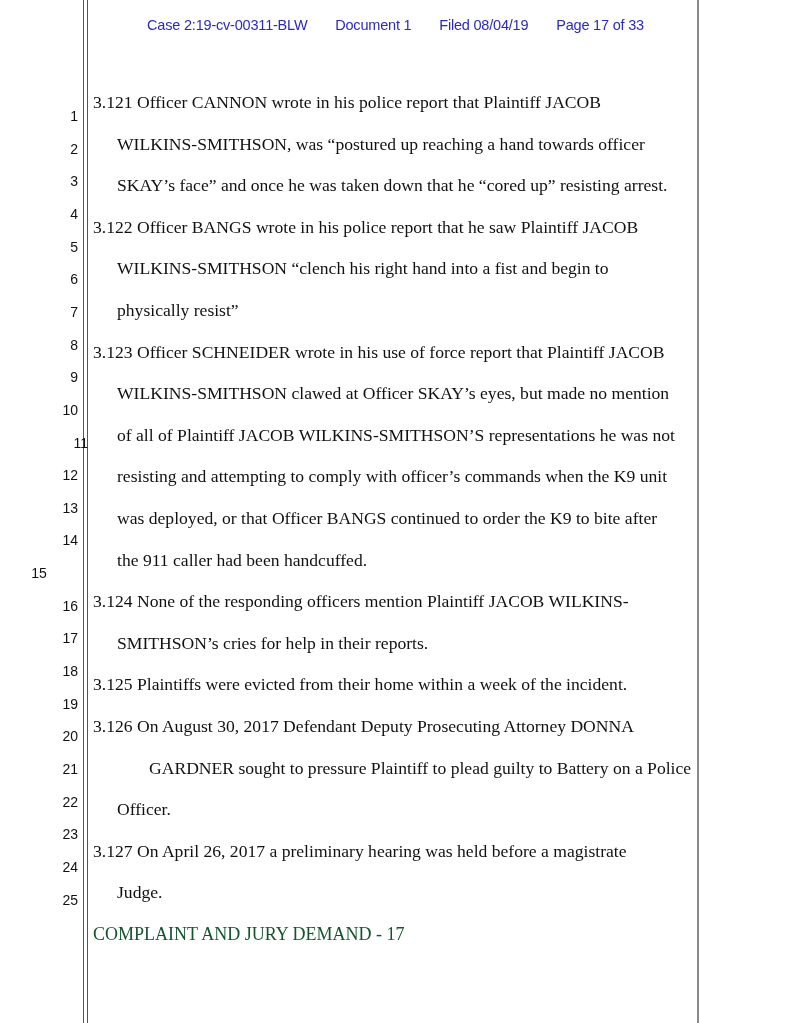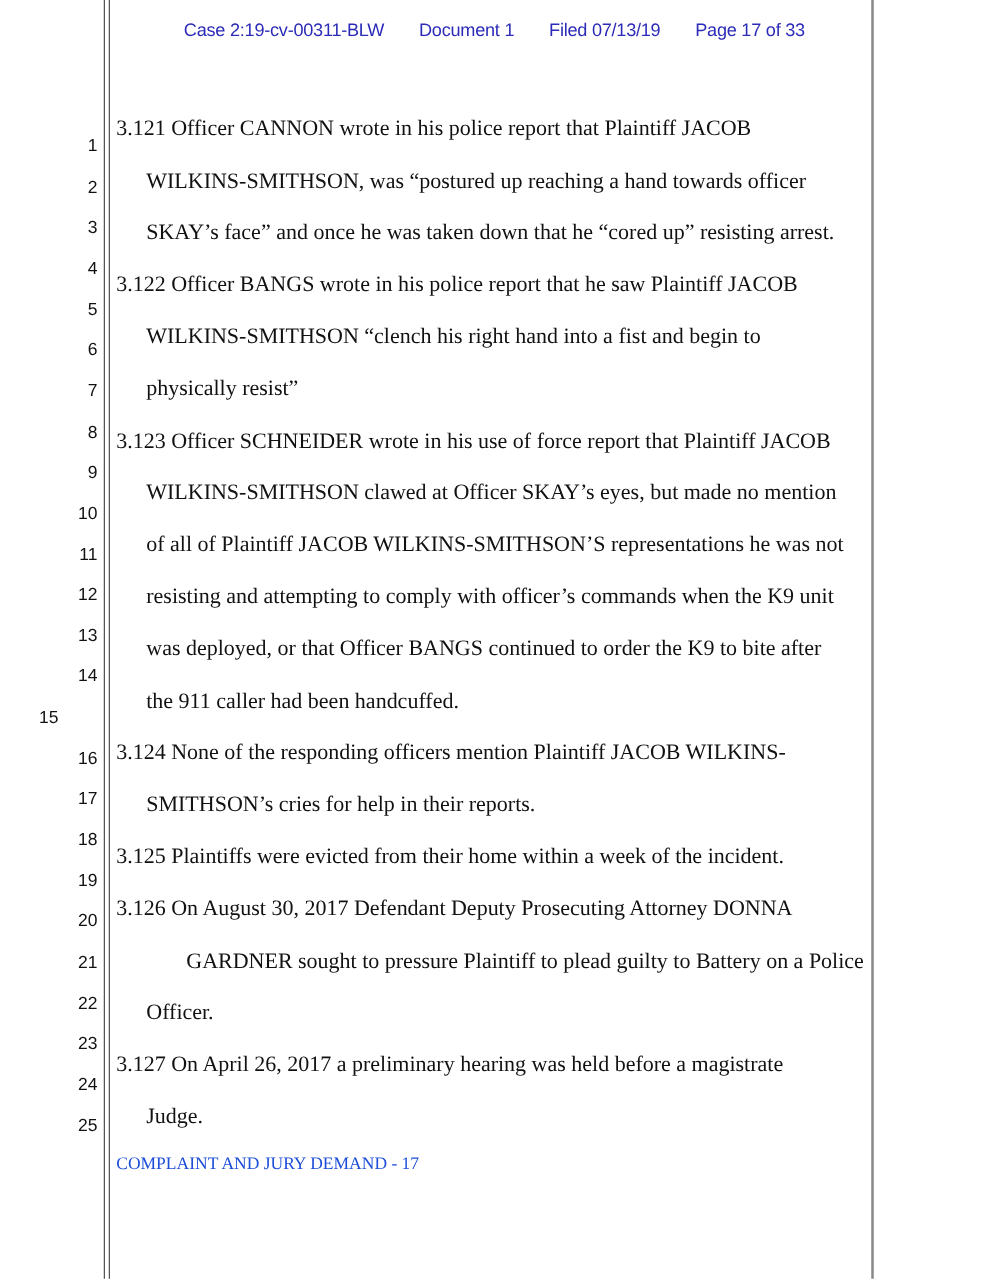--- a/index.html
+++ b/index.html
@@ -23,50 +23,50 @@
   }
   .tl {
     position: absolute; white-space: nowrap;
     font-family: "Liberation Serif", serif; font-size: 17.6px; color: #111;
     line-height: 20px;
   }
   .tl.first { left: 93px; }
   .tl.cont { left: 117px; }
   .footer {
     position: absolute; left: 93px; top: 924px; white-space: nowrap;
-    font-family: "Liberation Serif", serif; font-size: 14px; color: #1d4ed8;
+    font-family: "Liberation Serif", serif; font-size: 18px; color: #14532d;
   }
 </style>
 </head>
 <body>
 
 <div class="page">
   <div class="vline l1"></div>
   <div class="vline l2"></div>
   <div class="vline r1"></div>
 
   <div class="header">
     <span>Case 2:19-cv-00311-BLW</span>
     <span>Document 1</span>
-    <span>Filed 07/13/19</span>
+    <span>Filed 08/04/19</span>
     <span>Page 17 of 33</span>
   </div>
 
   <div class="linenums" id="linenums">
       <div class="ln" style="top: 108px;">1</div>
       <div class="ln" style="top: 140.65px;">2</div>
       <div class="ln" style="top: 173.3px;">3</div>
       <div class="ln" style="top: 205.95px;">4</div>
       <div class="ln" style="top: 238.6px;">5</div>
       <div class="ln" style="top: 271.25px;">6</div>
       <div class="ln" style="top: 303.9px;">7</div>
       <div class="ln" style="top: 336.55px;">8</div>
       <div class="ln" style="top: 369.2px;">9</div>
       <div class="ln" style="top: 401.85px;">10</div>
-      <div class="ln" style="top: 434.5px;">11</div>
+      <div class="ln" style="top: 434.5px; margin-left: 10px;">11</div>
       <div class="ln" style="top: 467.15px;">12</div>
       <div class="ln" style="top: 499.8px;">13</div>
       <div class="ln" style="top: 532.45px;">14</div>
       <div class="ln" style="top: 565.1px; text-align: center;">15</div>
       <div class="ln" style="top: 597.75px;">16</div>
       <div class="ln" style="top: 630.4px;">17</div>
       <div class="ln" style="top: 663.05px;">18</div>
       <div class="ln" style="top: 695.7px;">19</div>
       <div class="ln" style="top: 728.35px;">20</div>
       <div class="ln" style="top: 761px;">21</div>

